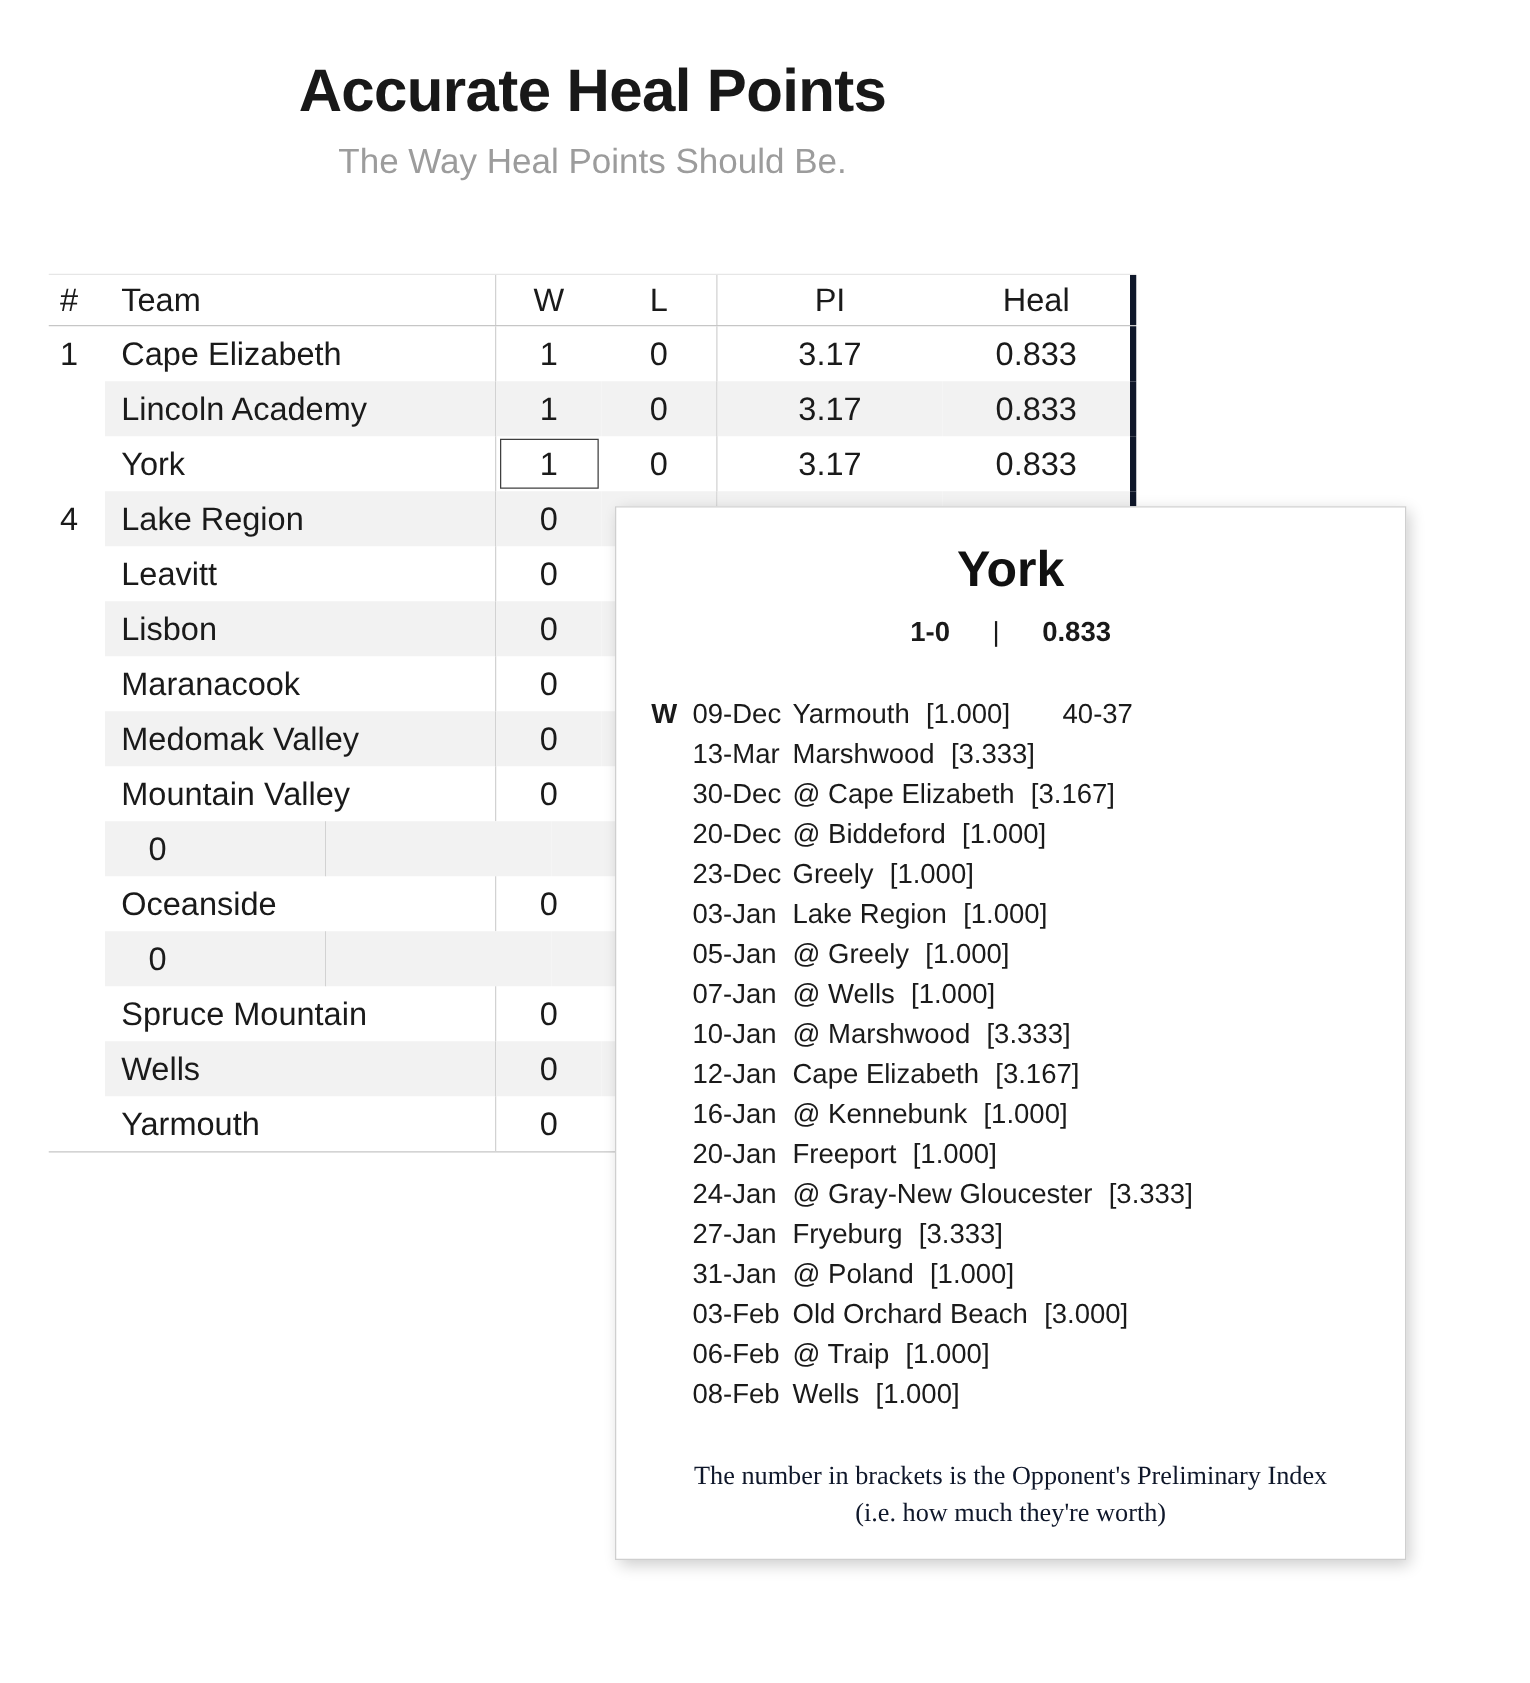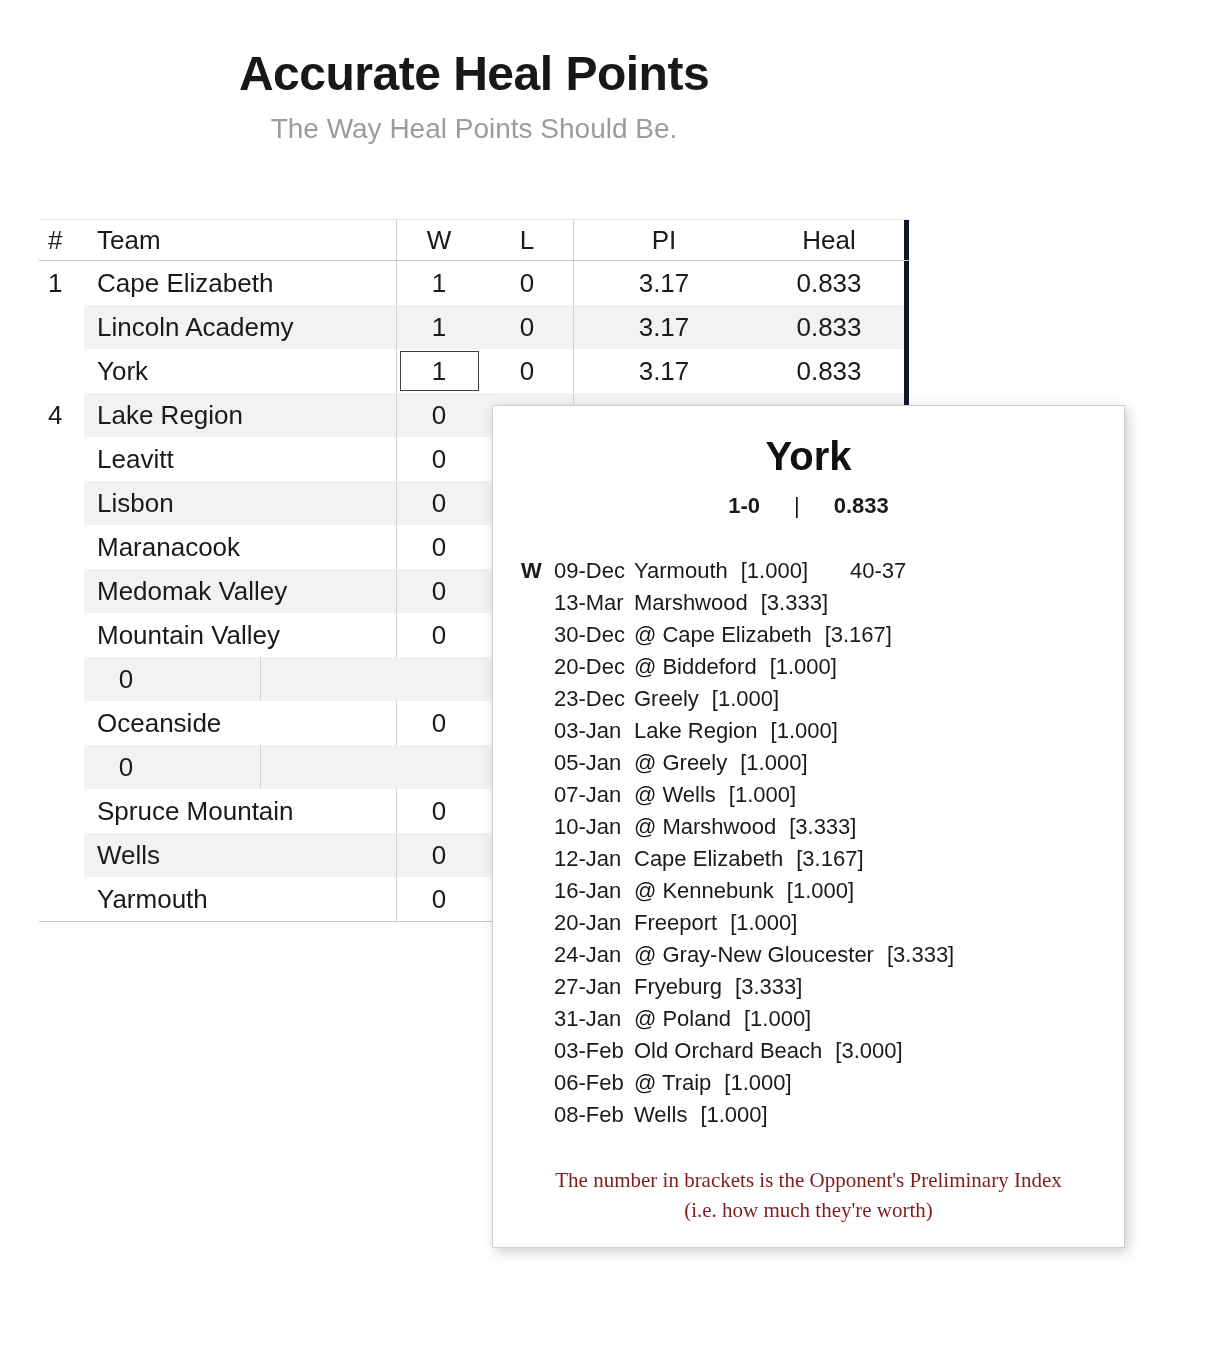--- a/index.html
+++ b/index.html
@@ -31,21 +31,21 @@
     padding-top:28px;z-index:5;
   }
   .tt-title{text-align:center;font-size:40px;font-weight:700;color:#111;}
   .tt-record{text-align:center;font-size:22px;font-weight:700;margin-top:14px;}
   .tt-record .sep{font-weight:400;margin:0 34px;}
   .tt-games{margin:36px 0 0 28px;font-size:22px;line-height:32px;white-space:nowrap;}
   .g-res{display:inline-block;width:33px;font-weight:700;}
   .g-date{display:inline-block;width:80px;}
   .g-pi{margin-left:13px;}
   .g-score{margin-left:42px;}
-  .tt-foot{margin-top:34px;text-align:center;font-family:"Liberation Serif","DejaVu Serif",serif;font-size:21px;line-height:30px;color:#7f1d1d;}
+  .tt-foot{margin-top:34px;text-align:center;font-family:"Liberation Serif","DejaVu Serif",serif;font-size:21px;line-height:30px;color:#0f172a;}
 </style>
 </head>
 <body>
 
 <div class="content">
   <h1 class="page-title">Accurate Heal Points</h1>
   <div class="page-subtitle">The Way Heal Points Should Be.</div>
 
   <div class="table">
     <div class="trow thead">

